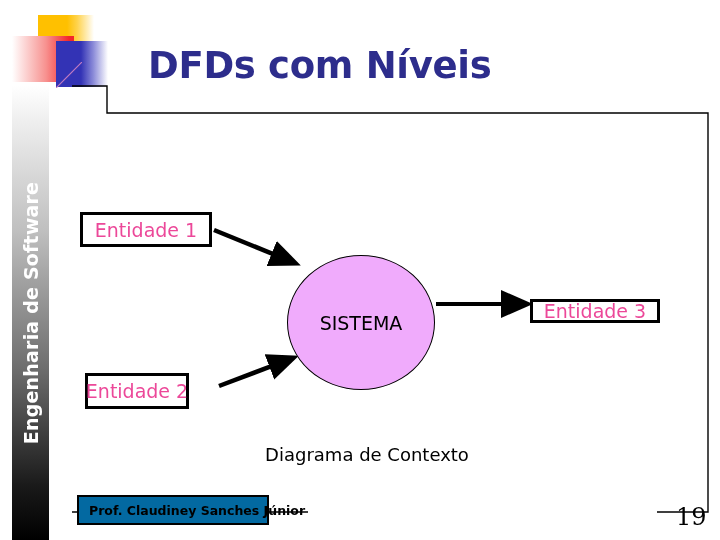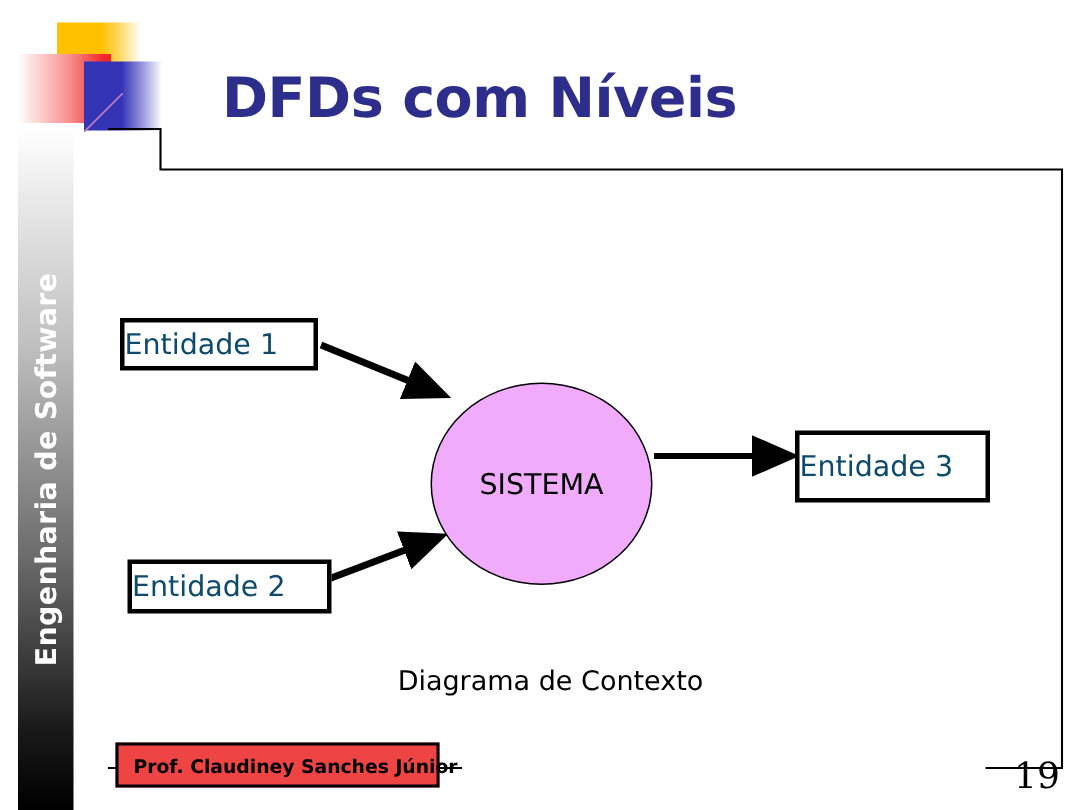--- a/index.html
+++ b/index.html
@@ -92,29 +92,29 @@
     position: absolute;
     left: 0; top: 0;
     width: 720px; height: 540px;
   }
   .ent-box {
     position: absolute;
     border: 3px solid #000000;
     background: #ffffff;
     display: flex;
     align-items: center;
-    justify-content: flex-start;
+    justify-content: center;
     font-size: 19px;
-    color: #0c4a6e;
+    color: #ec4899;
     white-space: nowrap;
     box-sizing: border-box;
   }
   #ent1 { left: 68px;  top: 212px; width: 132px; height: 35px; }
-  #ent2 { left: 73px;  top: 373px; width: 136px; height: 36px; }
-  #ent3 { left: 518px; top: 287px; width: 130px; height: 48px; }
+  #ent2 { left: 73px;  top: 373px; width: 104px; height: 36px; }
+  #ent3 { left: 518px; top: 299px; width: 130px; height: 24px; }
 
   #sistema-circle {
     position: absolute;
     left: 275px; top: 255px;
     width: 148px; height: 135px;
     border: 1px solid #000000;
     border-radius: 50%;
     background: #f0abfc;
     display: flex;
     align-items: center;
@@ -134,23 +134,23 @@
     text-align: center;
     font-size: 18px;
     color: #000000;
     white-space: nowrap;
   }
 
   
   #footer-box {
     position: absolute;
     left: 65px; top: 495px;
-    width: 216px; height: 30px;
+    width: 192px; height: 30px;
     border: 2px solid #000000;
-    background: #ef4444;
+    background: #0369a1;
     display: flex;
     align-items: center;
     box-sizing: border-box;
   }
   #footer-text {
     padding-left: 10px;
     font-size: 12.5px;
     font-weight: bold;
     color: #000000;
     white-space: nowrap;

